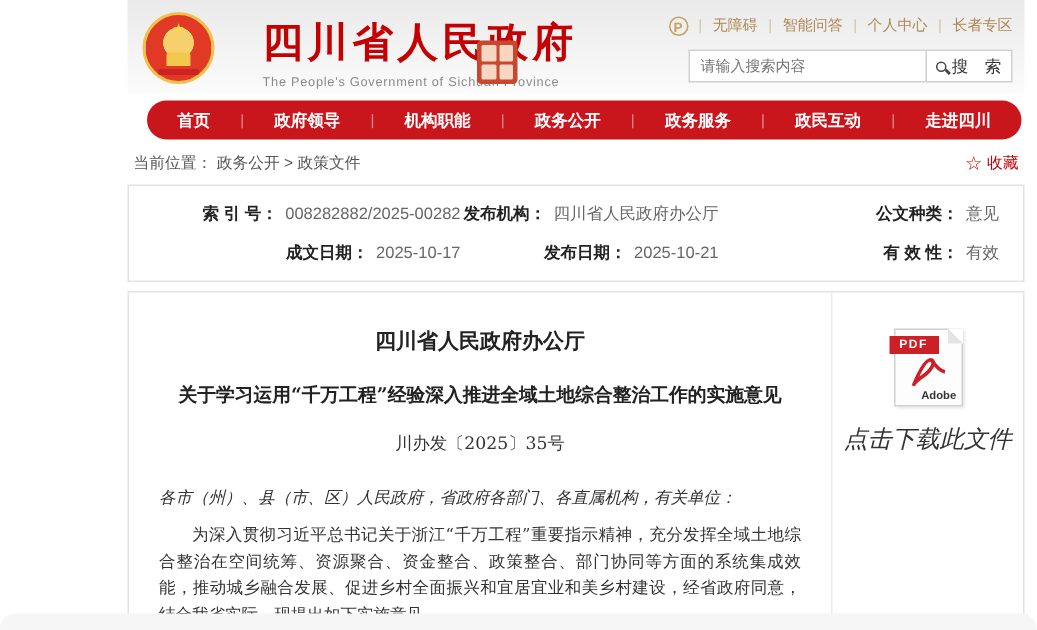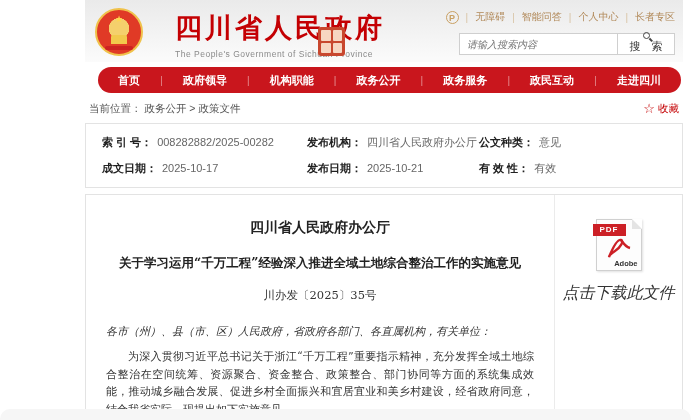--- a/index.html
+++ b/index.html
@@ -27,45 +27,45 @@
 
   .top-links { position:absolute; right:8px; top:10px; display:flex; align-items:center;
     gap:7px; font-size:10px; color:#b08756; }
   .top-links .sep { color:#d8c3a4; }
   .badge-circ { width:13px; height:13px; border:1px solid #c9a063; border-radius:50%;
     color:#c9a063; font-size:9px; line-height:12px; text-align:center; font-weight:bold; }
   .top-links a { color:#b08756; text-decoration:none; cursor:pointer; }
 
   .search-row { position:absolute; right:8px; top:33px; width:216px; display:flex; height:22px; }
   .search-input { flex:1; border:1px solid #cfcfcf; border-right:0; background:#fff;
-    font-size:10px; padding:0 7px; color:#444; outline:none;font-style:italic; }
+    font-size:10px; padding:0 7px; color:#444; outline:none; }
   .search-btn { width:58px; border:1px solid #cfcfcf; background:#fff; font-size:11px;
     color:#333; letter-spacing:4px; cursor:pointer; display:flex; align-items:center;
-    justify-content:flex-end; padding-left:4px;flex-direction:column; }
+    justify-content:center; padding-left:4px; }
   .mag { display:inline-block; width:7px; height:7px; border:1.5px solid #444;
     border-radius:50%; position:relative; margin-right:3px; flex:none; }
   .mag::after { content:""; position:absolute; width:4px; height:1.5px; background:#444;
     transform:rotate(45deg); right:-4px; bottom:-2px; }
 
   
   .nav { margin:5px 0 0 13px; width:583px; height:26px; background:#c9161d; border-radius:13px;
     display:flex; align-items:center; justify-content:space-evenly; }
   .nav-item { color:#fff; font-size:11px; font-weight:bold; cursor:pointer; }
   .nav-sep { color:rgba(255,255,255,.5); font-size:10px; }
 
   
   .crumb-row { margin-top:8px; padding:0 4px; display:flex; justify-content:space-between;
     align-items:center; font-size:10.5px; color:#555; }
   .crumb-row a { color:#555; text-decoration:none; cursor:pointer; }
   .fav { color:#c40003; display:flex; align-items:center; gap:3px; cursor:pointer; font-size:10.5px; }
   .fav .star-glyph { font-size:13px; }
 
   
   .meta-box { margin-top:7px; border:1px solid #e3e3e3; background:#fff; padding:11px 16px;
-    display:grid; grid-template-columns:205px 172px 1fr; row-gap:11px; font-size:11px; }
+    display:grid; grid-template-columns:205px 172px 1fr; row-gap:11px; font-size:11px;text-align:right; }
   .meta-label { font-weight:bold; color:#222; }
   .meta-value { color:#666; margin-left:5px; }
 
   
   .doc-box { margin-top:6px; border:1px solid #e3e3e3; background:#fff; height:230px;
     display:flex; }
   .doc-main { flex:1; padding:0 20px; font-family:"DejaVu Serif", serif; color:#333; }
   .doc-issuer { text-align:center; margin-top:24px; font-size:14px; font-weight:bold; color:#222; }
   .doc-title { text-align:center; margin-top:18px; font-size:12.5px; font-weight:bold; color:#222; }
   .doc-number { text-align:center; margin-top:16px; font-size:11.5px; }

